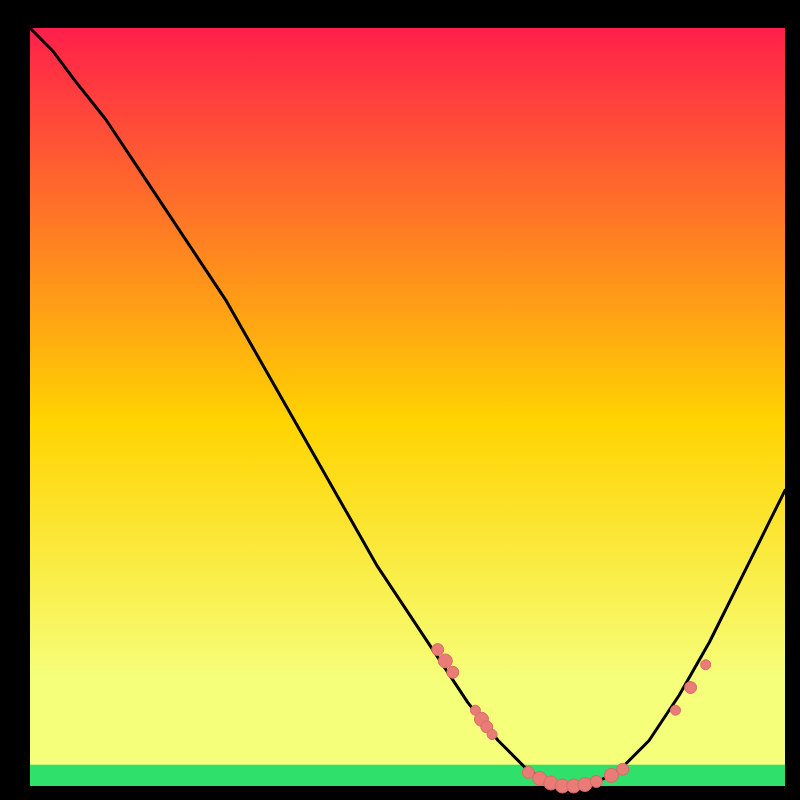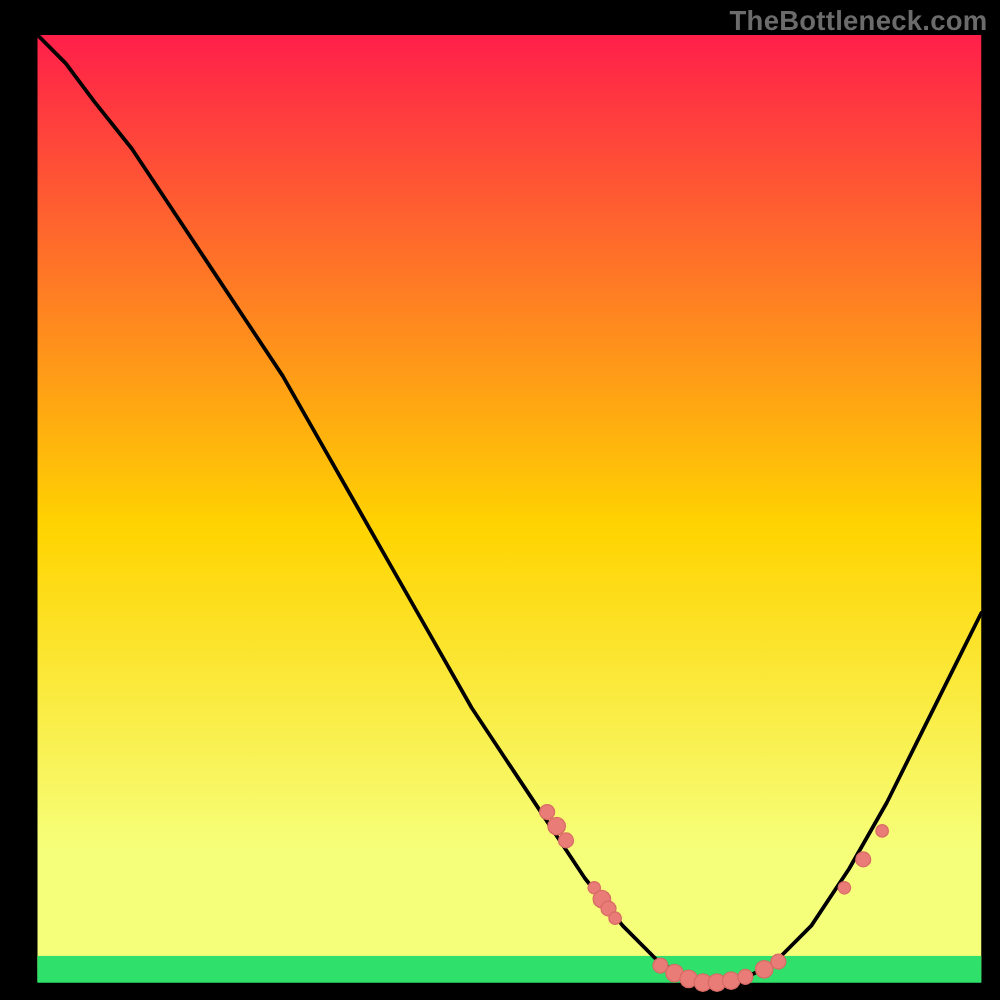--- a/index.html
+++ b/index.html
@@ -26,21 +26,20 @@
     letter-spacing: 0.2px;
     z-index: 10;
   }
   svg {
     display: block;
   }
 </style>
 </head>
 <body>
 <div class="container">
-  <div class="watermark">TheBottleneck.com</div>
   <svg id="chart-svg" width="800" height="800">
       <defs>
         <linearGradient id="bg-grad" x1="0" y1="0" x2="0" y2="1">
           <stop offset="0%" stop-color="#ff1f4a"></stop>
           <stop offset="52%" stop-color="#ffd400"></stop>
           <stop offset="86%" stop-color="#f6ff7a"></stop>
           <stop offset="97%" stop-color="#f6ff7a"></stop>
           <stop offset="100%" stop-color="#2fe06a"></stop>
         </linearGradient>
       </defs>

